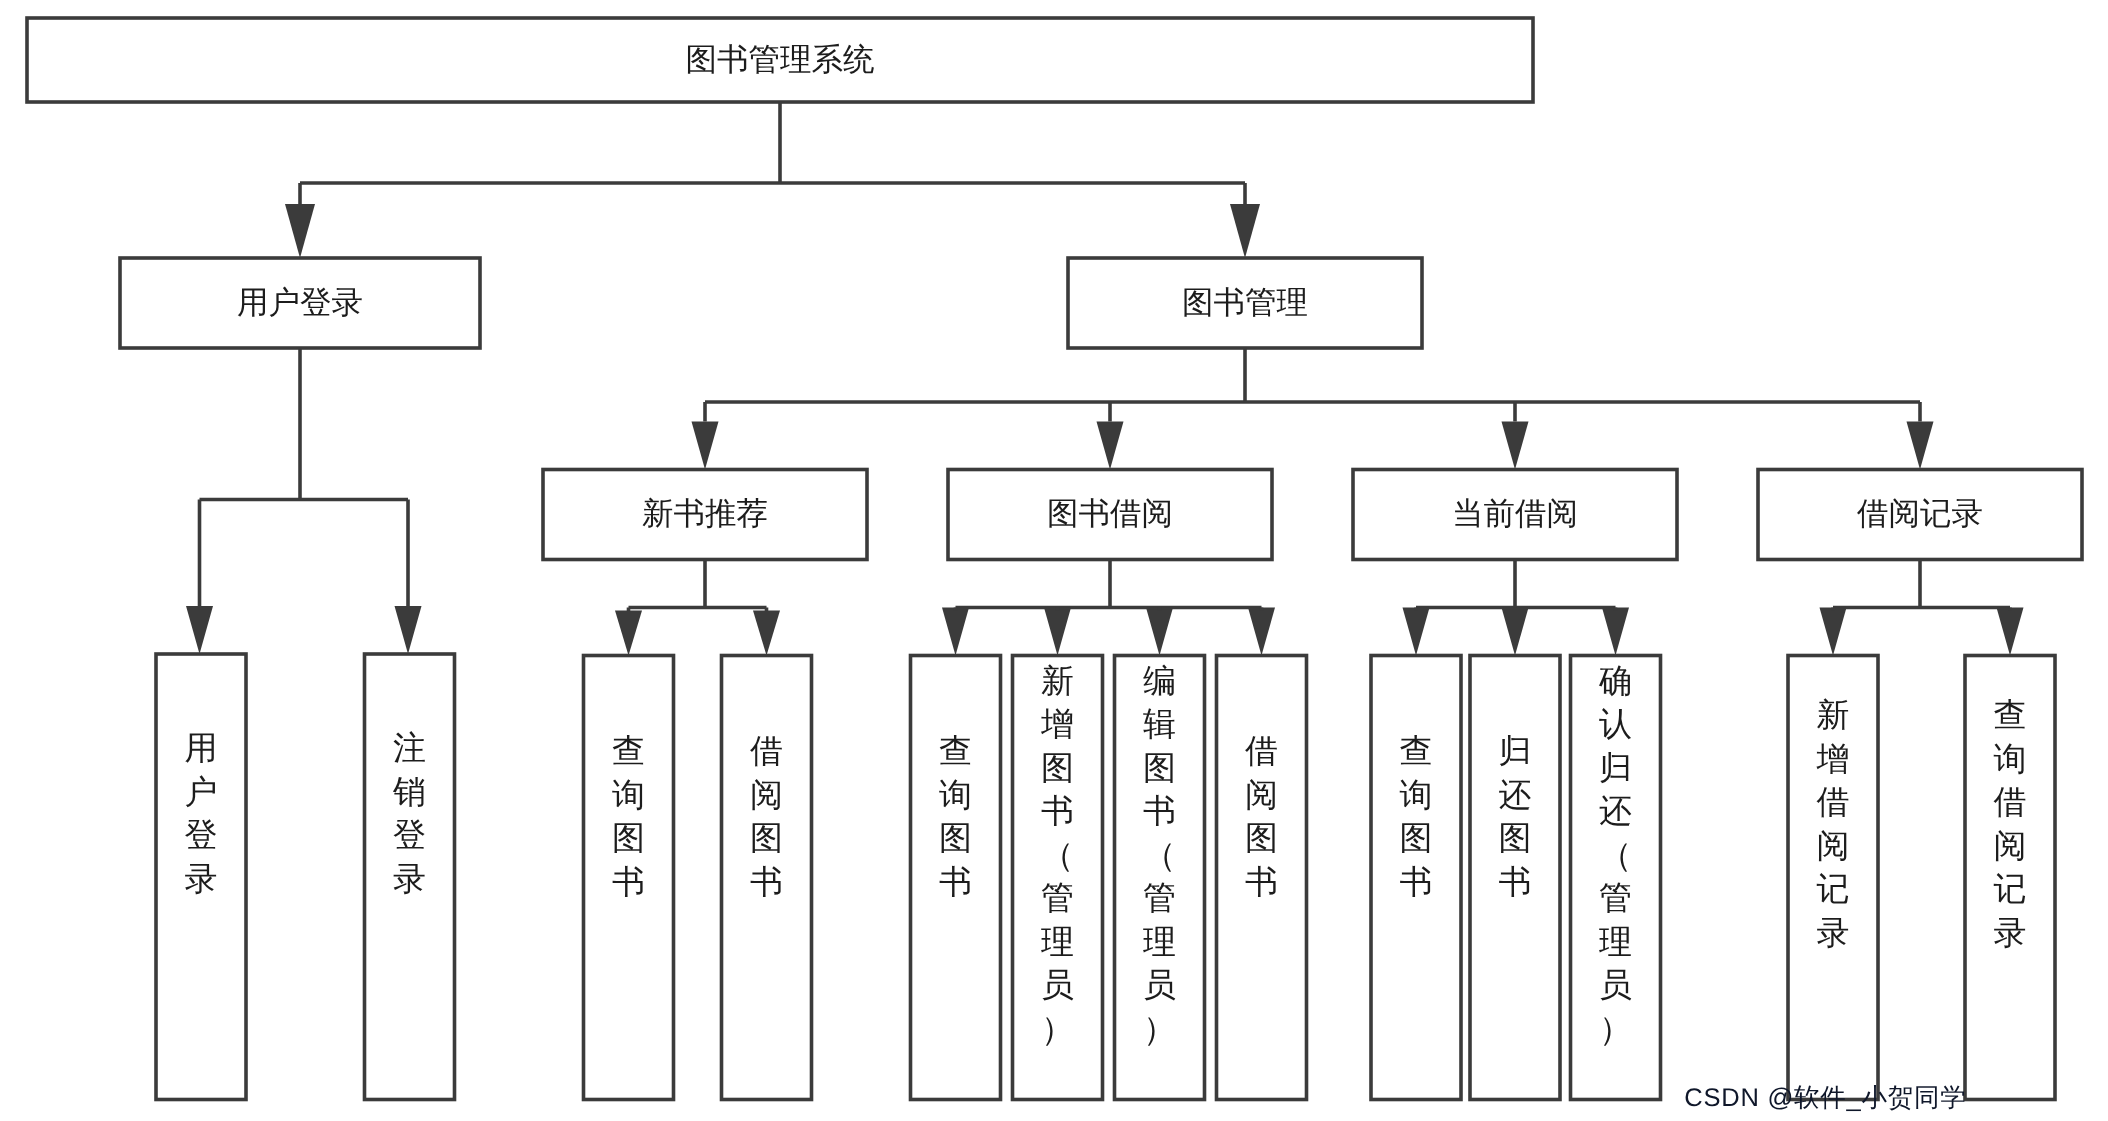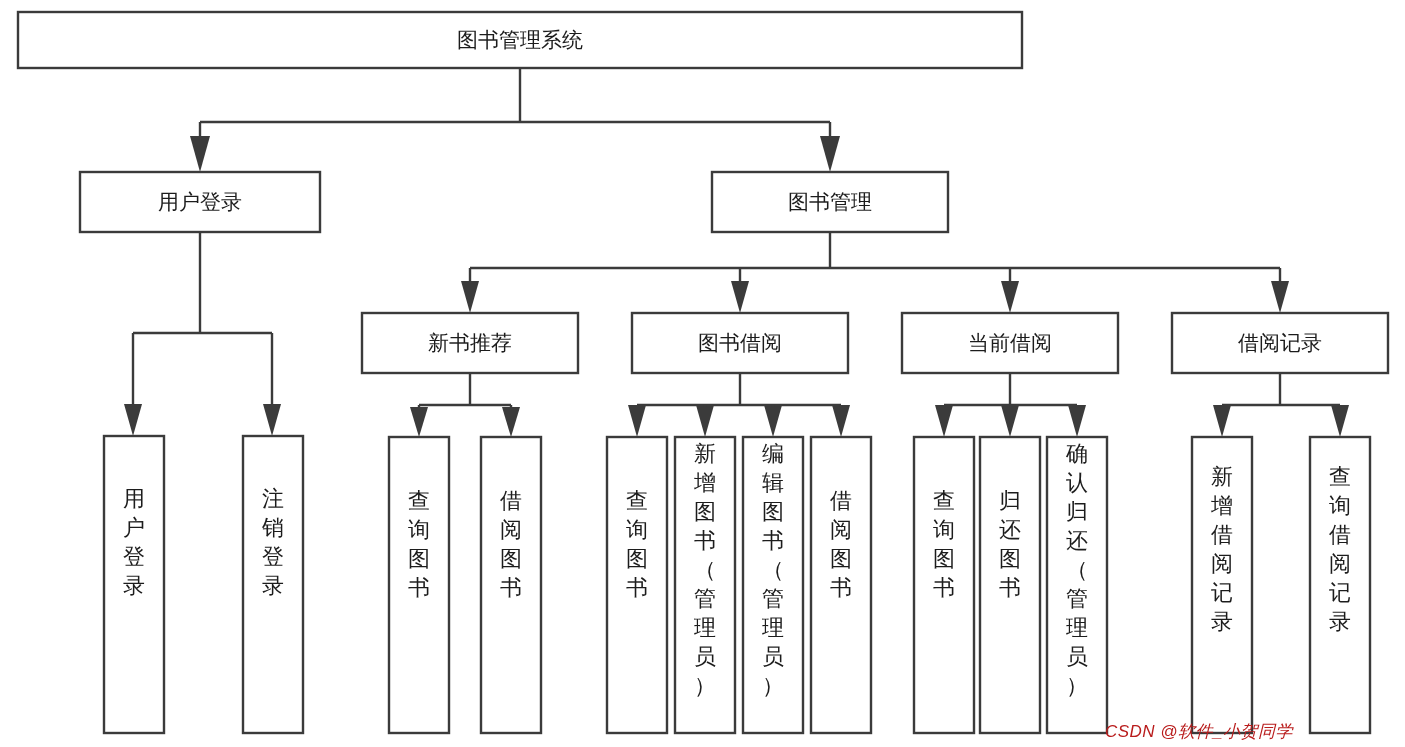--- a/index.html
+++ b/index.html
@@ -51,28 +51,27 @@
   }
   .node-label-v {
     fill: #1c1c1c;
     font-family: "Liberation Sans", "DejaVu Sans", sans-serif;
     font-size: 22px;
     text-anchor: middle;
     dominant-baseline: middle;
   }
   .watermark-text {
     position: absolute;
-    right: 26px;
+    right: 8px;
     bottom: 4px;
     font-family: "Liberation Sans", "DejaVu Sans", sans-serif;
     font-size: 17px;
-    color: #b91c1c;
+    color: #0f172a;
     white-space: nowrap;
     letter-spacing: 0.5px;
-    font-style: italic;
   }
 </style>
 </head>
 <body>
 
 <div id="diagram-root">
 
   <svg class="diagram-canvas" viewBox="0 0 1405 747">
 
     <g>

